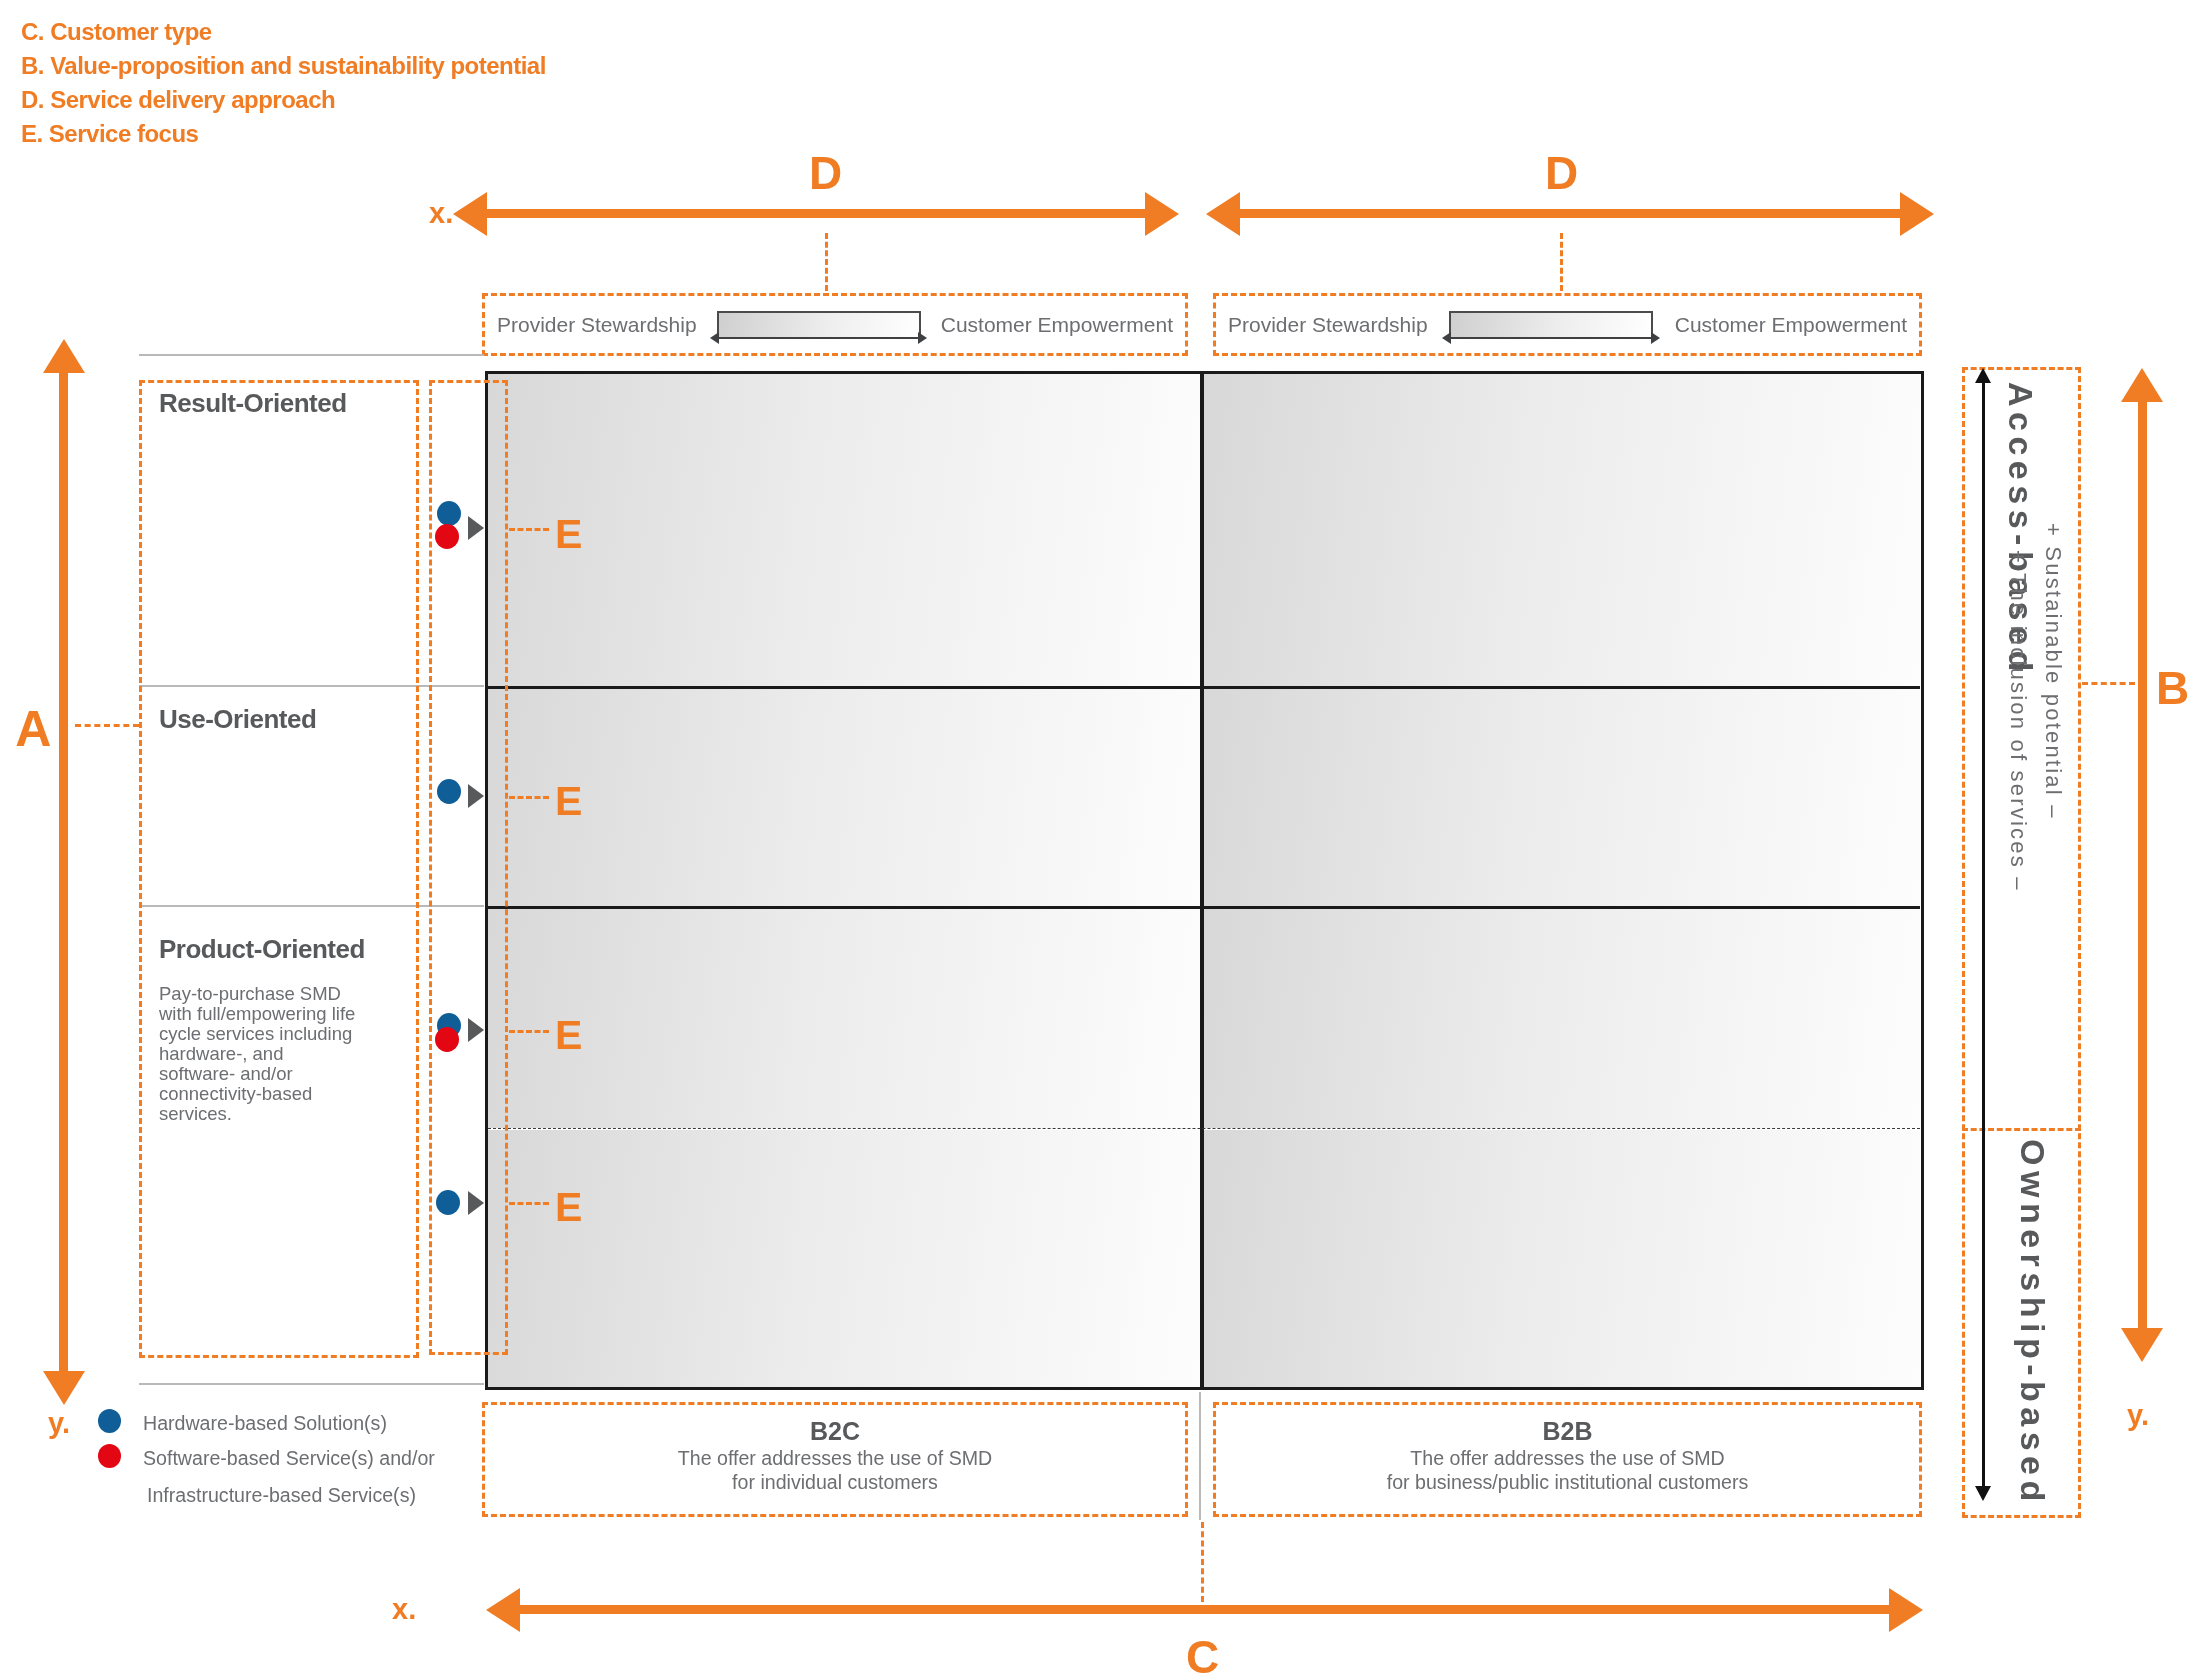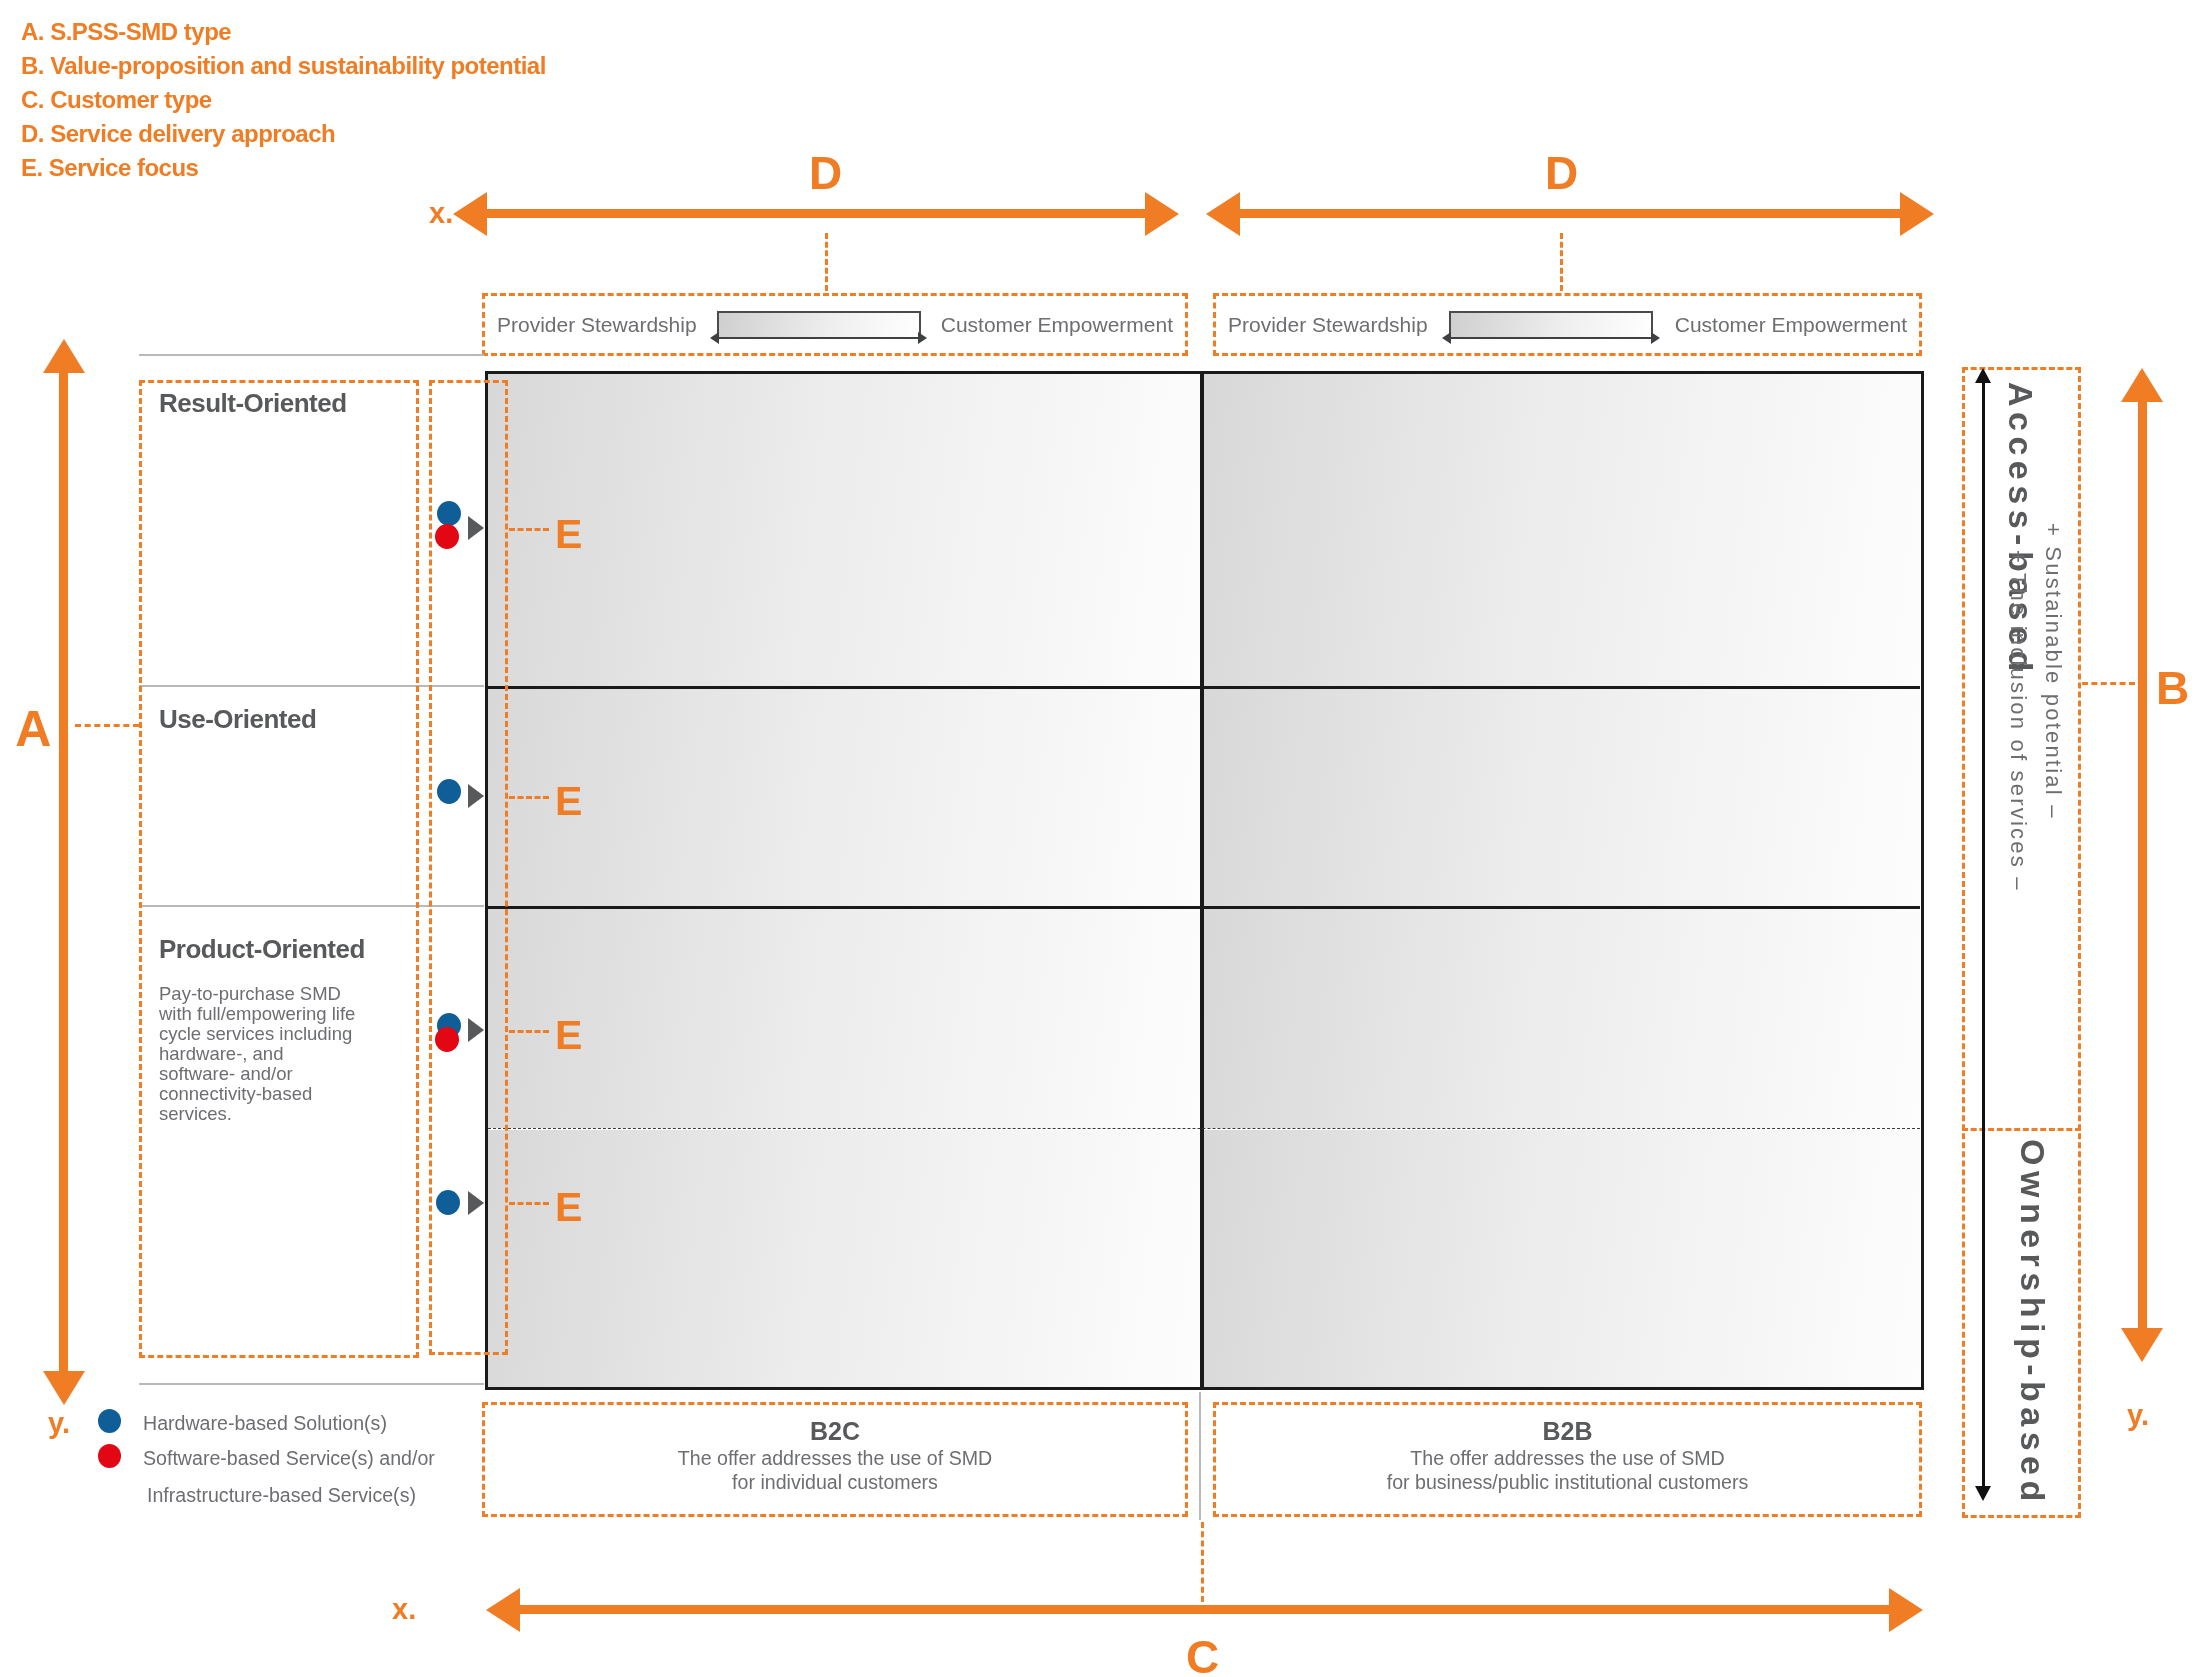--- a/index.html
+++ b/index.html
@@ -71,23 +71,22 @@
   
   .leg-dot{position:absolute;width:23px;height:24px;border-radius:50%;}
   .leg-text{position:absolute;color:var(--body);font-size:19.6px;white-space:nowrap;}
 </style>
 </head>
 <body>
 
 <div id="canvas">
 
   <div class="abs top-legend">
-    <div>A. S.PSS-SMD type</div>
+    <div>C. Customer type</div>
     <div>B. Value-proposition and sustainability potential</div>
-    <div>C. Customer type</div>
     <div>D. Service delivery approach</div>
     <div>E. Service focus</div>
   </div>
 
   <div class="abs axis-letter" style="left:809px;top:146px;">D</div>
   <div class="abs axis-letter" style="left:1545px;top:146px;">D</div>
   <div class="abs axis-small" style="left:429px;top:197px;">x.</div>
 
   <div class="abs tri left" style="left:453px;top:192px;"></div>
   <div class="abs shaft-h" style="left:484px;top:209px;width:663px;"></div>

